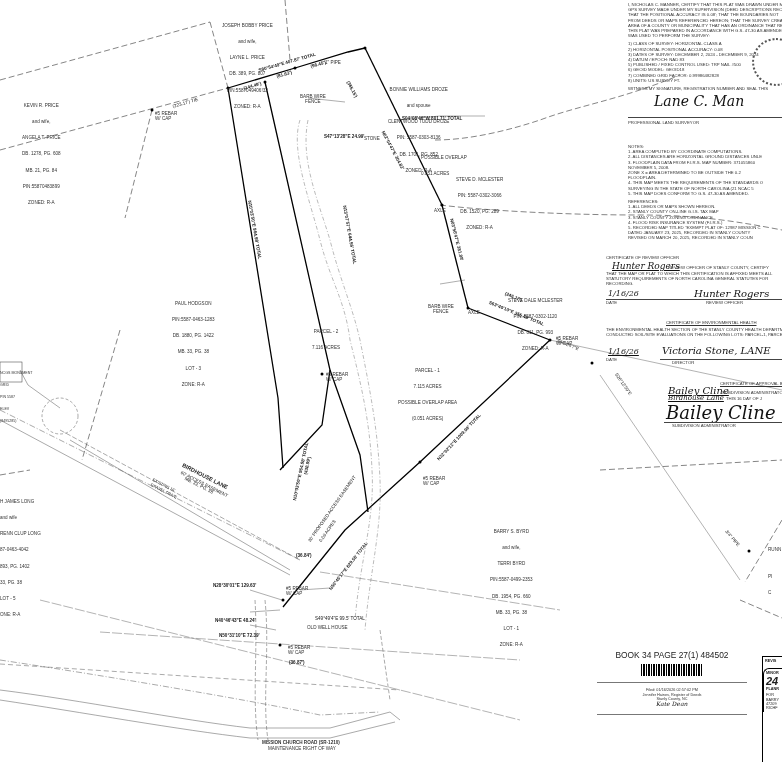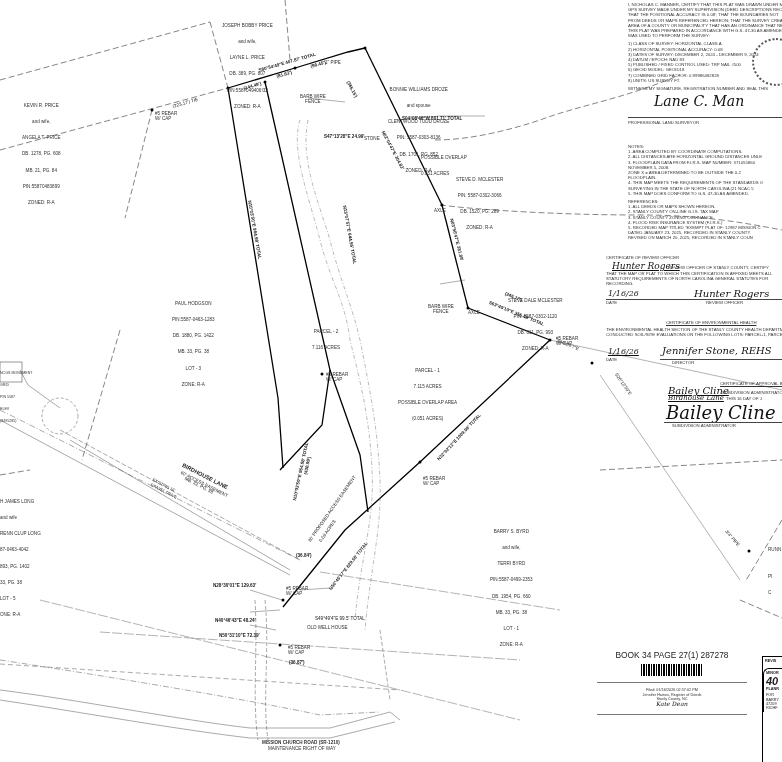--- a/index.html
+++ b/index.html
@@ -331,51 +331,51 @@
 <div style="position:absolute;left:606px;top:299px;width:176px;border-top:1px solid #444;"></div>
 <div class="cert" style="left:606px;top:300px;">DATE</div>
 <div class="cert" style="left:706px;top:300px;">REVIEW OFFICER</div>
 
 <div class="cert" style="left:666px;top:320px;text-decoration:underline;">CERTIFICATE OF ENVIRONMENTAL HEALTH</div>
 <div class="cert" style="left:606px;top:327px;">
   <div>THE ENVIRONMENTAL HEALTH SECTION OF THE STANLY COUNTY HEALTH DEPARTMENT HAS</div>
   <div>CONDUCTED SOIL/SITE EVALUATIONS ON THE FOLLOWING LOTS: PARCEL-1, PARCEL-2</div>
 </div>
 <div class="sig" style="left:608px;top:347px;font-size:8px;text-decoration:underline;">1/16/26</div>
-<div class="sig" style="left:662px;top:345px;font-size:10px;">Jennifer Stone, REHS</div>
+<div class="sig" style="left:662px;top:345px;font-size:10px;">Victoria Stone, LANE</div>
 <div style="position:absolute;left:660px;top:359px;width:122px;border-top:1px solid #444;"></div>
 <div class="cert" style="left:606px;top:357px;">DATE</div>
 <div class="cert" style="left:672px;top:360px;">DIRECTOR</div>
 
 <div class="cert" style="left:720px;top:381px;text-decoration:underline;">CERTIFICATE OF APPROVAL BY D</div>
 <div class="sig" style="left:668px;top:385px;font-size:10px;text-decoration:underline;">Bailey Cline</div>
 <div class="cert" style="left:722px;top:390px;">SUBDIVISION ADMINISTRATO</div>
 <div class="sig" style="left:668px;top:394px;font-size:7px;text-decoration:underline;">Birdhouse Lane</div>
 <div class="cert" style="left:726px;top:396px;">THIS 16 DAY OF J</div>
 <div class="sig" style="left:666px;top:402px;font-size:18px;">Bailey Cline</div>
 <div style="position:absolute;left:664px;top:422px;width:118px;border-top:1px solid #444;"></div>
 <div class="cert" style="left:672px;top:423px;">SUBDIVISION ADMINISTRATOR</div>
 
 <div class="stamp">
-  <div class="book">BOOK 34 PAGE 27(1)  287278</div>
+  <div class="book">BOOK 34 PAGE 27(1)  484502</div>
   <div class="bar"></div>
   <div class="rule"></div>
   <div class="rec">
     <div>Filed: 01/16/2026 02:57:02 PM</div>
     <div>Jennifer Haines, Register of Deeds</div>
     <div>Stanly County, NC</div>
     <div class="sig" style="position:static;font-size:6px;">Kate Dean</div>
   </div>
   <div class="rule" style="margin-top:8px;"></div>
 </div>
 
 <div class="box">
   <div style="padding:2px;font-weight:bold;">REVIS</div>
   <div style="border-top:1px solid #000;border-left:1px solid #000;border-radius:6px 0 0 0;margin-top:3px;padding:2px;">
     <div style="font-weight:bold;">MINOR</div>
-    <div style="font-size:11px;font-weight:bold;font-style:italic;">40</div>
+    <div style="font-size:11px;font-weight:bold;font-style:italic;">24</div>
     <div style="font-weight:bold;">PLANR</div>
     <div style="margin-top:2px;">FOR</div>
     <div style="margin-top:1px;">BARRY</div>
     <div>47209</div>
     <div>RICHF</div>
   </div>
 </div>
 
 </body></html>

